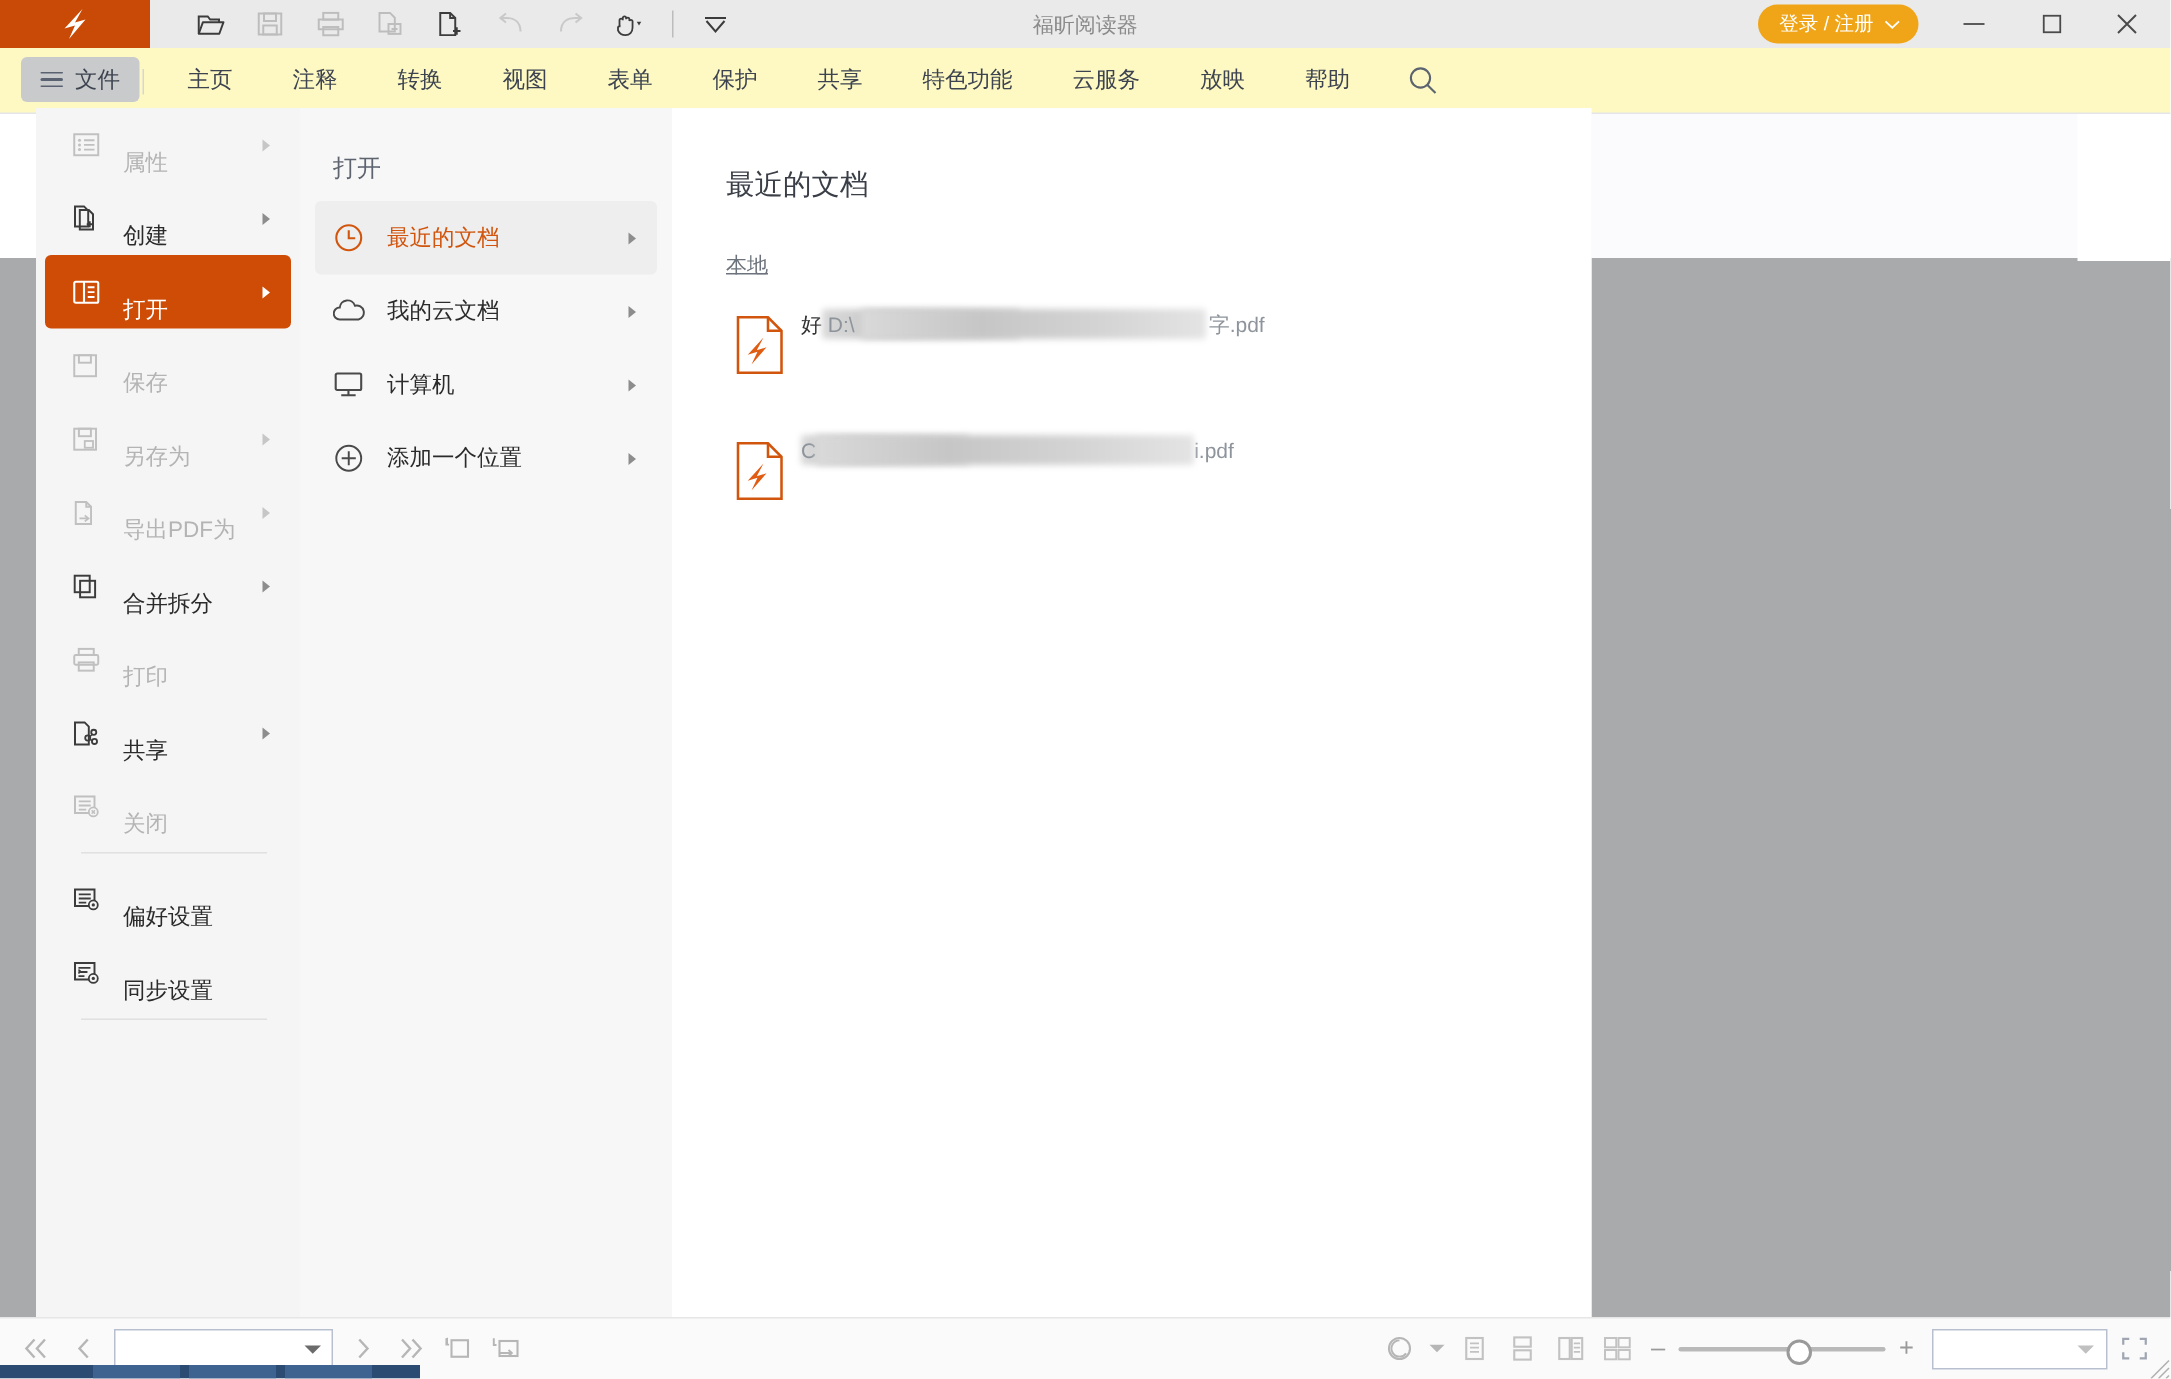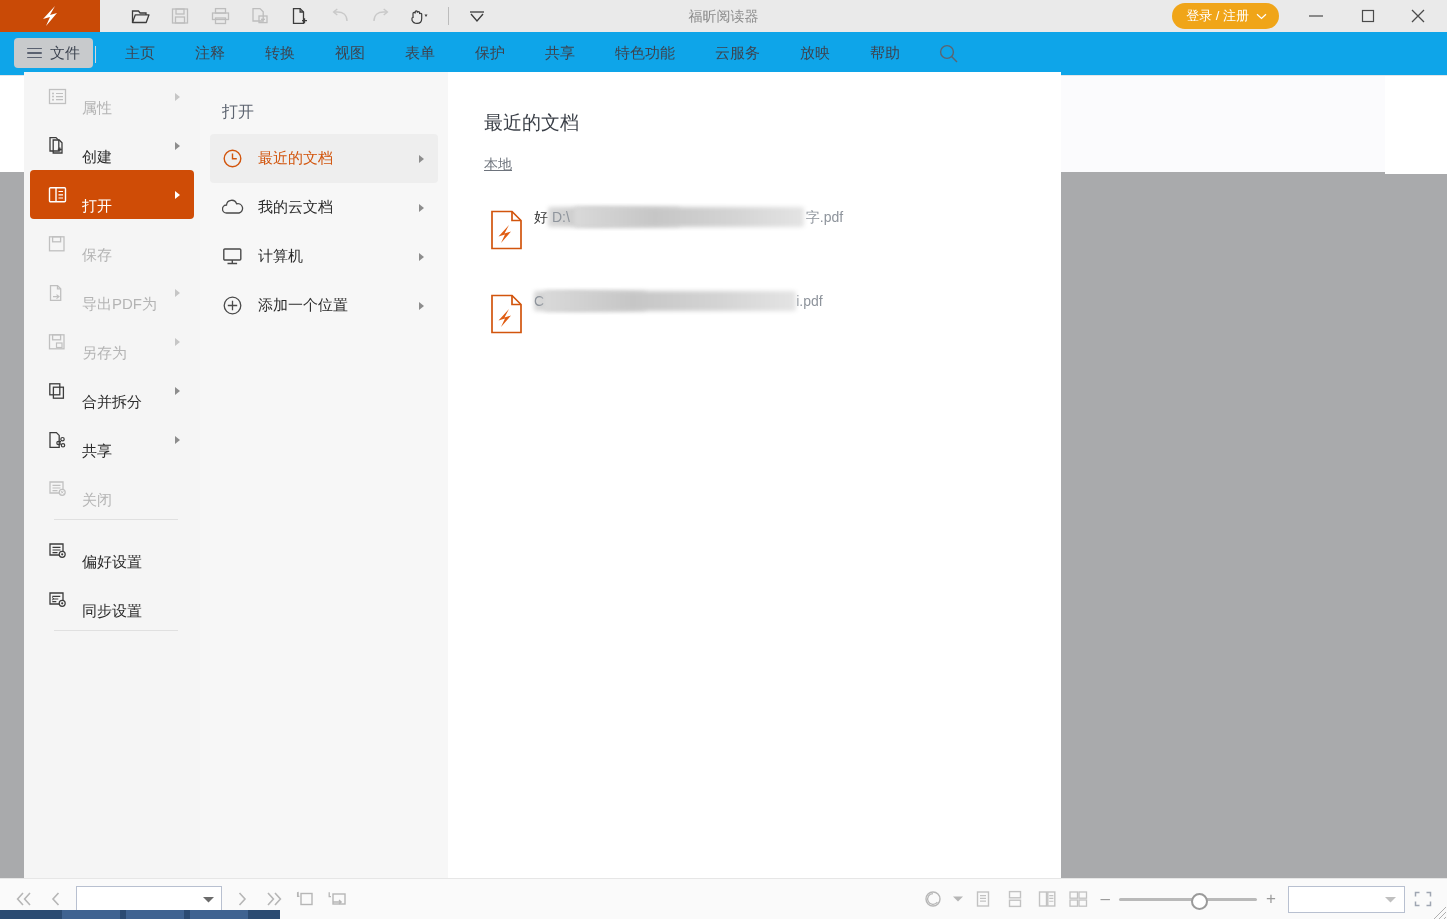--- a/index.html
+++ b/index.html
@@ -23,21 +23,21 @@
              text-align:center;font-size:14px;color:#8b8b8b;pointer-events:none;}
   .login-btn{position:absolute;right:168px;top:3px;height:26px;padding:0 12px 0 14px;
              background:#f0a518;color:#ffffff;border-radius:13px;font-size:13px;
              display:flex;align-items:center;gap:7px;cursor:default;}
   .wbtn{position:absolute;top:0;width:46px;height:32px;display:flex;align-items:center;justify-content:center;}
   .wbtn.min{right:108px;}
   .wbtn.max{right:56px;}
   .wbtn.close{right:6px;}
 
   
-  .tabbar{position:absolute;left:0;top:32px;width:1447px;height:43px;background:#0ea5e9;
+  .tabbar{position:absolute;left:0;top:32px;width:1447px;height:43px;background:#fef9c3;
           border-bottom:1px solid #e3e5e8;}
   .file-tab{position:absolute;left:14px;top:6px;height:30px;padding:0 13px;border-radius:4px;
             background:#c8cacc;display:flex;align-items:center;gap:8px;font-size:15px;color:#3d4450;}
   .hamb{display:inline-flex;flex-direction:column;justify-content:center;gap:3px;width:15px;}
   .hamb i{display:block;height:1.6px;background:#5a6170;border-radius:1px;}
   .tab-sep{position:absolute;left:95px;top:14px;width:1px;height:17px;background:#d3d6da;}
   .tabs{position:absolute;left:105px;top:0;height:43px;display:flex;align-items:center;}
   .tab{height:43px;display:flex;align-items:center;padding:0 20px;font-size:15px;color:#3d4450;}
   .tab.search{padding:0 18px;}
 
@@ -76,21 +76,21 @@
             font-size:15px;color:#2b2b2b;border-radius:4px;}
   .mid-item.selected{background:#eeeeee;color:#d2550d;}
   .mid-item .m-ico{width:28px;display:flex;align-items:center;justify-content:flex-start;}
   .mid-item .m-label{margin-left:8px;}
   .mid-item .m-arrow{position:absolute;right:14px;top:50%;transform:translateY(-50%);
                      width:0;height:0;border-left:5px solid #8d8d8d;
                      border-top:4px solid transparent;border-bottom:4px solid transparent;}
 
   
   .main-title{position:absolute;left:36px;top:38px;font-size:19px;color:#3a3f47;}
-  .main-sub{position:absolute;left:36px;top:84px;font-size:14px;color:#6d737c;text-decoration:underline;}
+  .main-sub{position:absolute;left:36px;top:96px;font-size:14px;color:#6d737c;text-decoration:underline;}
   .files{position:absolute;left:36px;top:128px;right:20px;}
   .file-row{display:flex;align-items:flex-start;height:78px;padding-top:6px;}
   .file-ico{flex:0 0 44px;display:flex;align-items:flex-start;justify-content:center;padding-top:4px;}
   .file-txt{margin-left:6px;padding-top:2px;}
   .f-name{font-size:14px;color:#333;height:18px;position:relative;}
   .f-path{font-size:14px;color:#8e949c;margin-top:8px;height:18px;position:relative;}
   .redact{position:absolute;top:-2px;height:20px;border-radius:2px;
           background:linear-gradient(90deg,#d9d9d9,#c6c6c6 35%,#d4d4d4 70%,#e4e4e4);filter:blur(2px);}
 
   
@@ -321,52 +321,62 @@
               <rect x="1.5" y="1.8" width="14.5" height="14" fill="none" stroke="#c0c0c0" stroke-width="1.3"></rect>
               <rect x="4.6" y="1.8" width="8" height="5" fill="none" stroke="#c0c0c0" stroke-width="1.3"></rect>
             </svg>
         </span>
         <span class="mi-label">保存</span>
       </div>
 
       <div class="mi disabled">
         <span class="mi-ico">
           <svg width="18" height="18" viewBox="0 0 18 18">
+              <rect x="1.5" y="1.8" width="14.5" height="14" fill="none" stroke="#c0c0c0" stroke-width="1.3"></rect>
+              <rect x="4.6" y="1.8" width="8" height="5" fill="none" stroke="#c0c0c0" stroke-width="1.3"></rect>
+              <rect x="8.5" y="10" width="5.5" height="4.5" fill="none" stroke="#c0c0c0" stroke-width="1.2"></rect>
+            </svg>
+        </span>
+        <span class="mi-label">另存为</span>
+        <span class="mi-arrow"></span>
+      </div>
+
+      <div class="mi disabled">
+        <span class="mi-ico">
+          <svg width="18" height="18" viewBox="0 0 18 18">
               <path d="M2.5 1.6 h7 l3.2 3.2 V16.3 H2.5 Z" fill="none" stroke="#c0c0c0" stroke-width="1.3"></path>
               <path d="M9.5 1.6 V4.8 h3.2" fill="none" stroke="#c0c0c0" stroke-width="1.3"></path>
               <path d="M5 12.6 h6 M8.5 10.6 l2.5 2 -2.5 2" fill="none" stroke="#c0c0c0" stroke-width="1.2"></path>
             </svg>
         </span>
         <span class="mi-label">导出PDF为</span>
         <span class="mi-arrow"></span>
       </div>
 
-      <div class="mi disabled">
-        <span class="mi-ico">
-          <svg width="18" height="18" viewBox="0 0 18 18">
-              <rect x="1.5" y="1.8" width="14.5" height="14" fill="none" stroke="#c0c0c0" stroke-width="1.3"></rect>
-              <rect x="4.6" y="1.8" width="8" height="5" fill="none" stroke="#c0c0c0" stroke-width="1.3"></rect>
-              <rect x="8.5" y="10" width="5.5" height="4.5" fill="none" stroke="#c0c0c0" stroke-width="1.2"></rect>
-            </svg>
-        </span>
-        <span class="mi-label">另存为</span>
-        <span class="mi-arrow"></span>
-      </div>
-
       <div class="mi">
         <span class="mi-ico">
           <svg width="18" height="18" viewBox="0 0 18 18">
               <rect x="1.8" y="1.8" width="10" height="11" fill="none" stroke="#3c3c3c" stroke-width="1.3"></rect>
               <rect x="5.4" y="5.2" width="10" height="11" fill="none" stroke="#3c3c3c" stroke-width="1.3"></rect>
             </svg>
         </span>
         <span class="mi-label">合并拆分</span>
         <span class="mi-arrow"></span>
       </div>
 
+      <div class="mi disabled">
+        <span class="mi-ico">
+          <svg width="19" height="18" viewBox="0 0 19 18">
+              <rect x="4.5" y="1.6" width="10" height="4" fill="none" stroke="#c0c0c0" stroke-width="1.3"></rect>
+              <rect x="1.5" y="5.6" width="16" height="6.5" rx="1" fill="none" stroke="#c0c0c0" stroke-width="1.3"></rect>
+              <rect x="4.5" y="10.6" width="10" height="5.5" fill="none" stroke="#c0c0c0" stroke-width="1.3"></rect>
+            </svg>
+        </span>
+        <span class="mi-label">打印</span>
+      </div>
 
 
       <div class="mi">
         <span class="mi-ico">
           <svg width="19" height="18" viewBox="0 0 19 18">
               <path d="M2 1.6 h6.4 l2.8 2.8 V16.3 H2 Z" fill="none" stroke="#3c3c3c" stroke-width="1.3"></path>
               <circle cx="14.5" cy="8.2" r="1.7" fill="none" stroke="#3c3c3c" stroke-width="1.2"></circle>
               <circle cx="10.5" cy="12" r="1.7" fill="none" stroke="#3c3c3c" stroke-width="1.2"></circle>
               <circle cx="15" cy="14.3" r="1.7" fill="none" stroke="#3c3c3c" stroke-width="1.2"></circle>
               <path d="M12 11 l1.6-1.6 M12.1 12.9 l1.5 1" stroke="#3c3c3c" stroke-width="1"></path>

